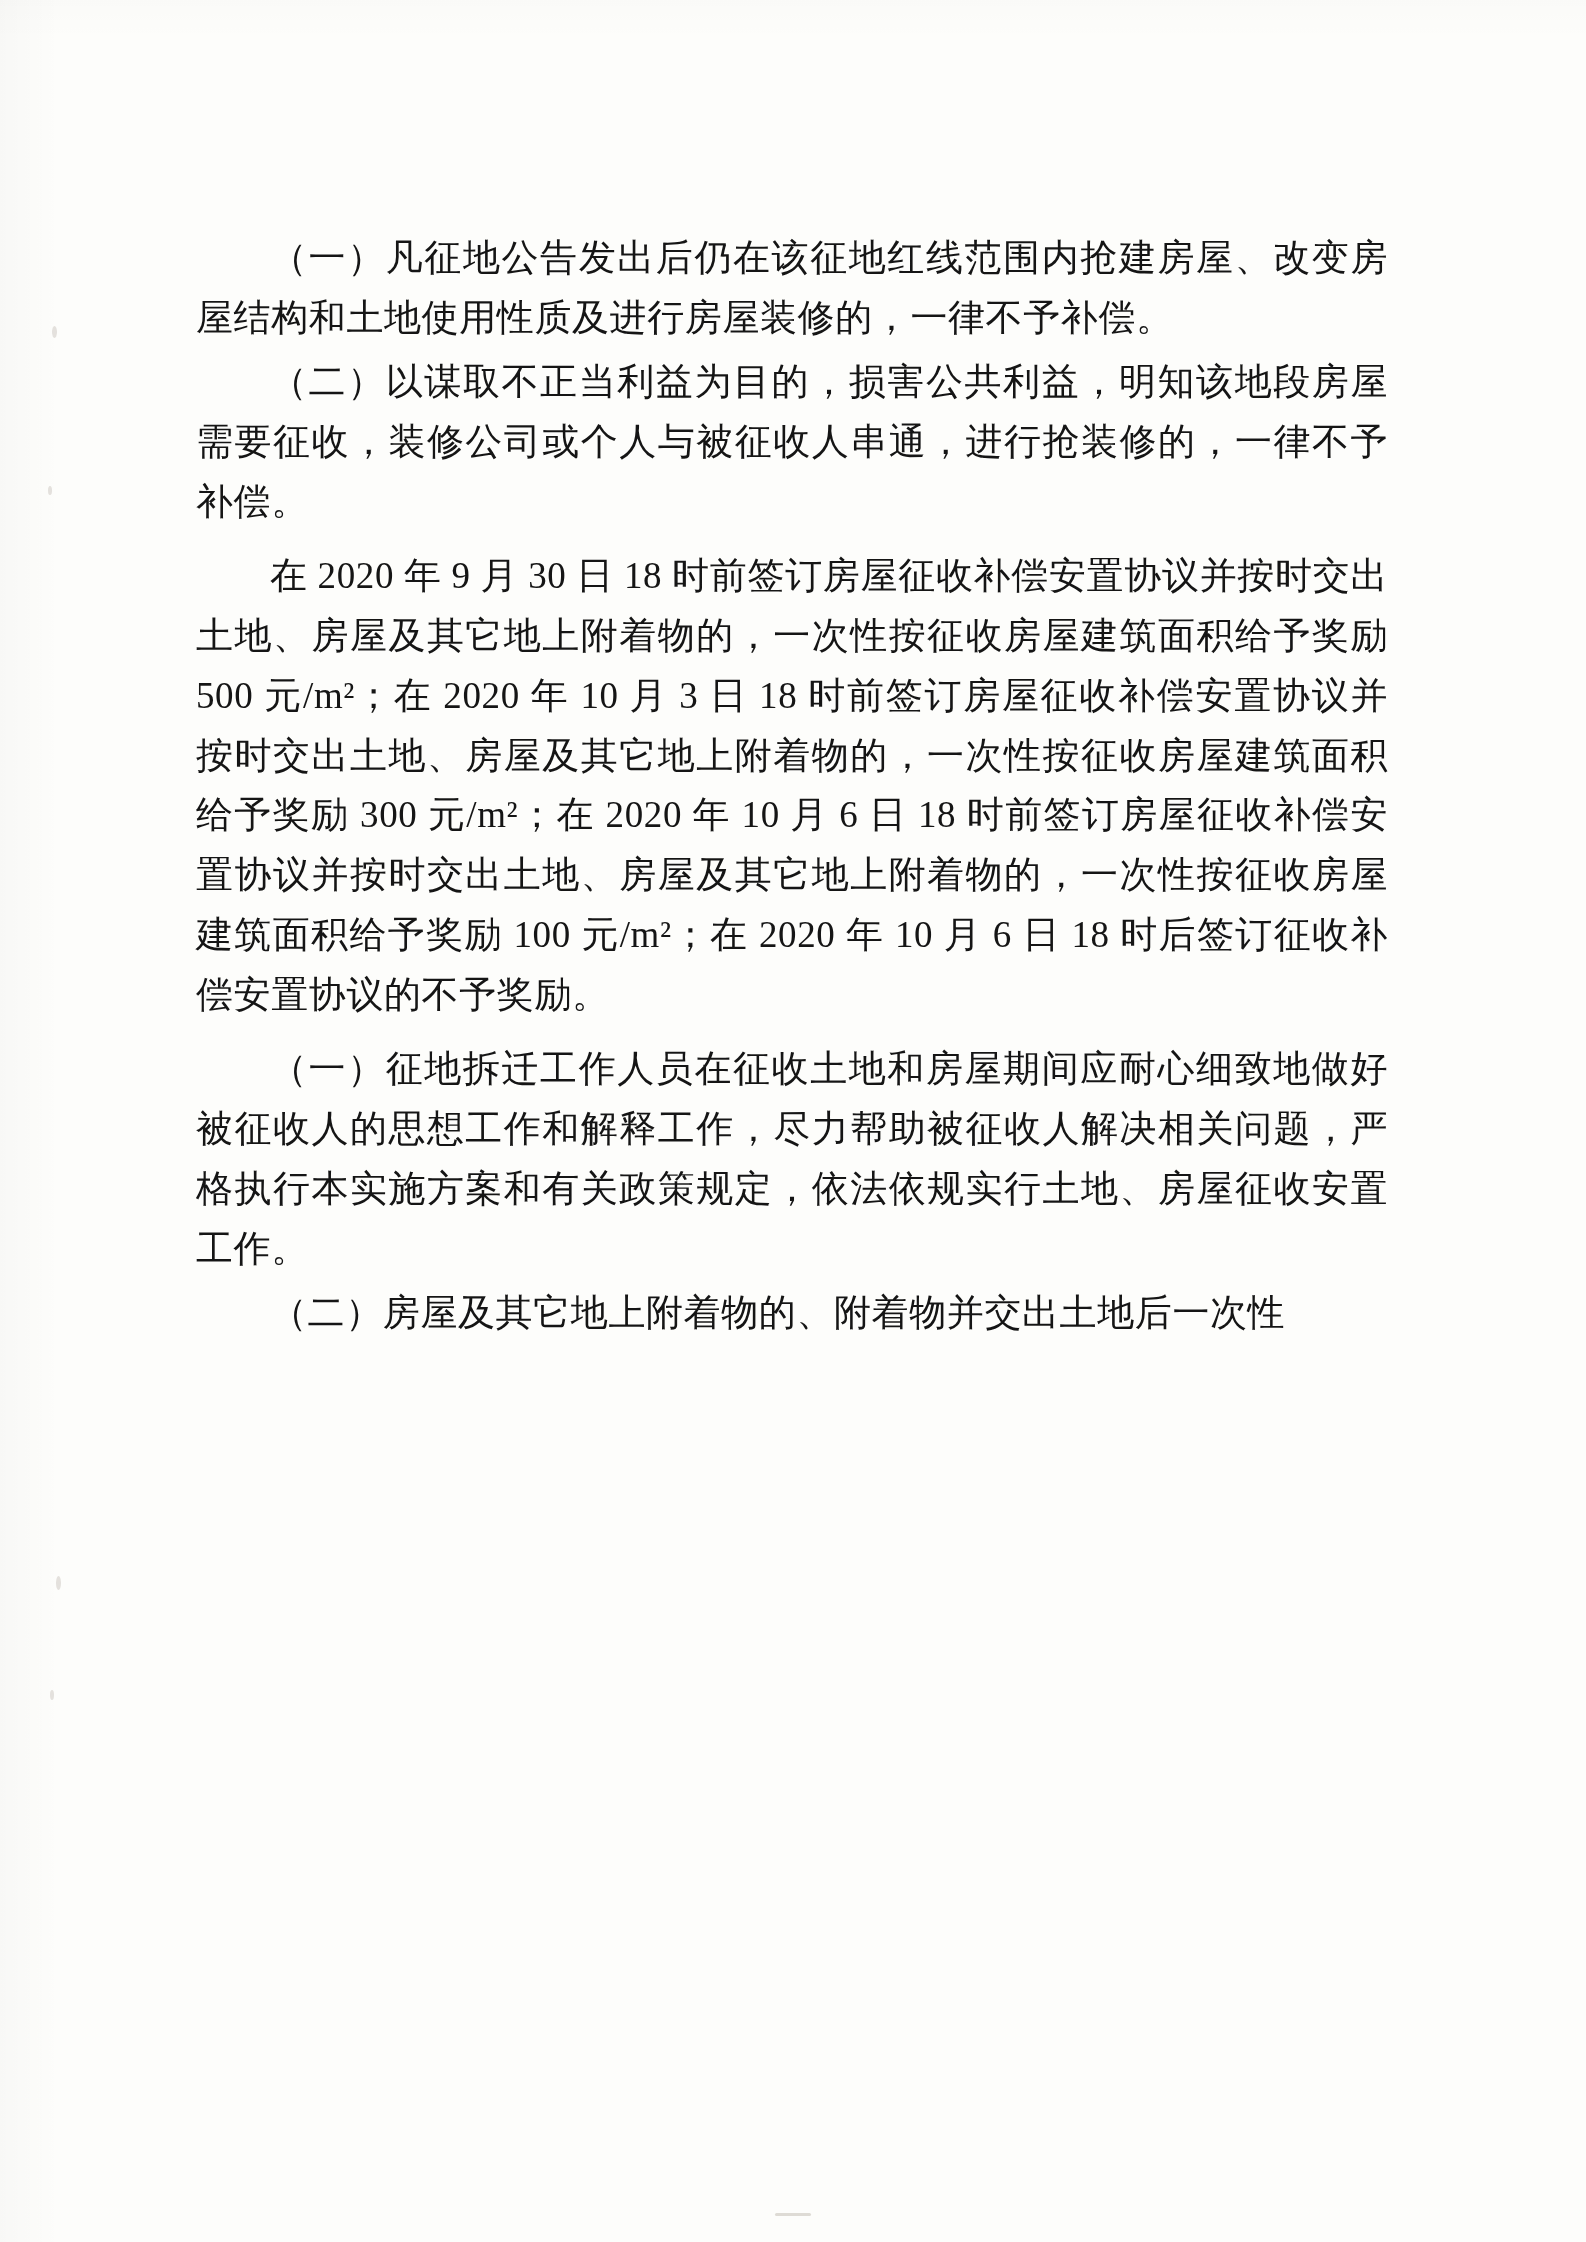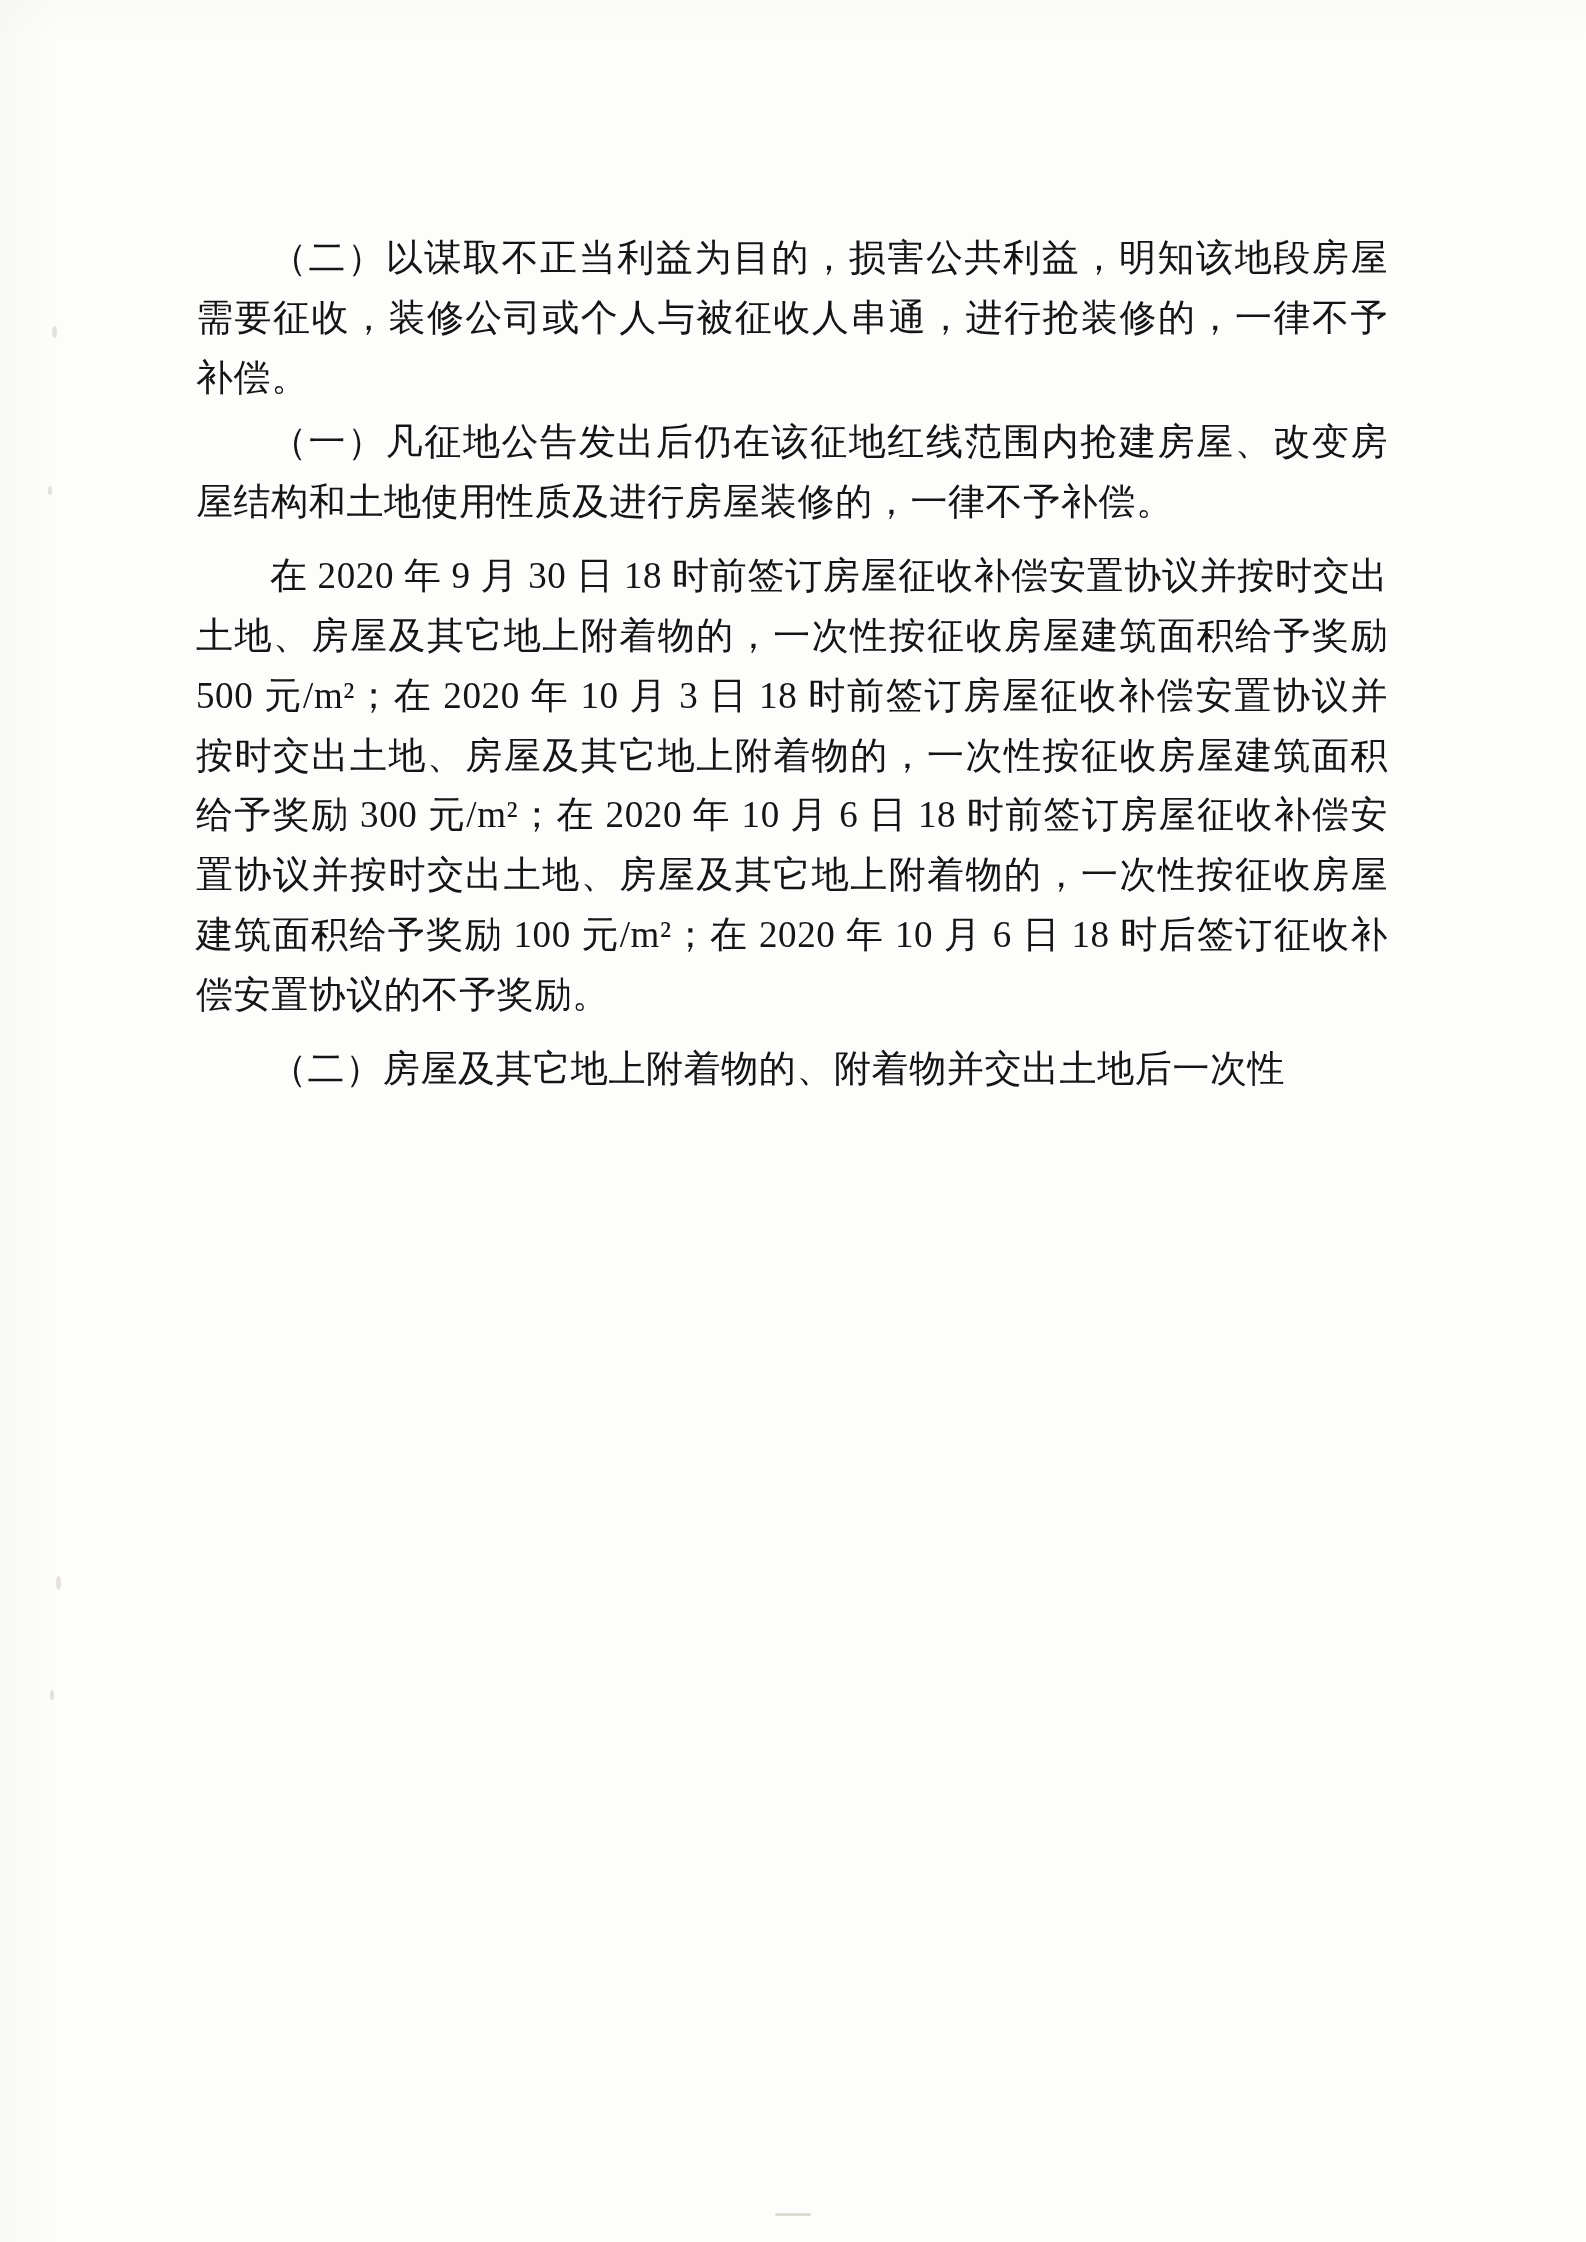--- a/index.html
+++ b/index.html
@@ -78,31 +78,32 @@
 <div class="page">
   <div class="paper-tint"></div>
 
   <span class="speckle" style="left:52px; top:326px; width:5px; height:12px;"></span>
   <span class="speckle" style="left:48px; top:486px; width:4px; height:9px;"></span>
   <span class="speckle" style="left:56px; top:1576px; width:5px; height:14px;"></span>
   <span class="speckle" style="left:50px; top:1690px; width:4px; height:10px;"></span>
 
   <div class="content">
 
+    <p class="body-text indent">（一）凡征地公告发出后仍在该征地红线范围内抢建房屋、改变房屋结构和土地使用性质及进行房屋装修的，一律不予补偿。</p>
+
     <p class="body-text indent">（二）以谋取不正当利益为目的，损害公共利益，明知该地段房屋需要征收，装修公司或个人与被征收人串通，进行抢装修的，一律不予补偿。</p>
-
-    <p class="body-text indent">（一）凡征地公告发出后仍在该征地红线范围内抢建房屋、改变房屋结构和土地使用性质及进行房屋装修的，一律不予补偿。</p>
 
     <div class="spacer-sm"></div>
 
 
     <p class="body-text indent">在 2020 年 9 月 30 日 18 时前签订房屋征收补偿安置协议并按时交出土地、房屋及其它地上附着物的，一次性按征收房屋建筑面积给予奖励 500 元/m²；在 2020 年 10 月 3 日 18 时前签订房屋征收补偿安置协议并按时交出土地、房屋及其它地上附着物的，一次性按征收房屋建筑面积给予奖励 300 元/m²；在 2020 年 10 月 6 日 18 时前签订房屋征收补偿安置协议并按时交出土地、房屋及其它地上附着物的，一次性按征收房屋建筑面积给予奖励 100 元/m²；在 2020 年 10 月 6 日 18 时后签订征收补偿安置协议的不予奖励。</p>
 
     <div class="spacer-sm"></div>
 
 
+    <p class="body-text indent">（一）征地拆迁工作人员在征收土地和房屋期间应耐心细致地做好被征收人的思想工作和解释工作，尽力帮助被征收人解决相关问题，严格执行本实施方案和有关政策规定，依法依规实行土地、房屋征收安置工作。</p>
 
     <p class="body-text indent">（二）房屋及其它地上附着物的、附着物并交出土地后一次性</p>
 
   </div>
 
   <div class="footer-mark"></div>
 </div>
 
 </body></html>

